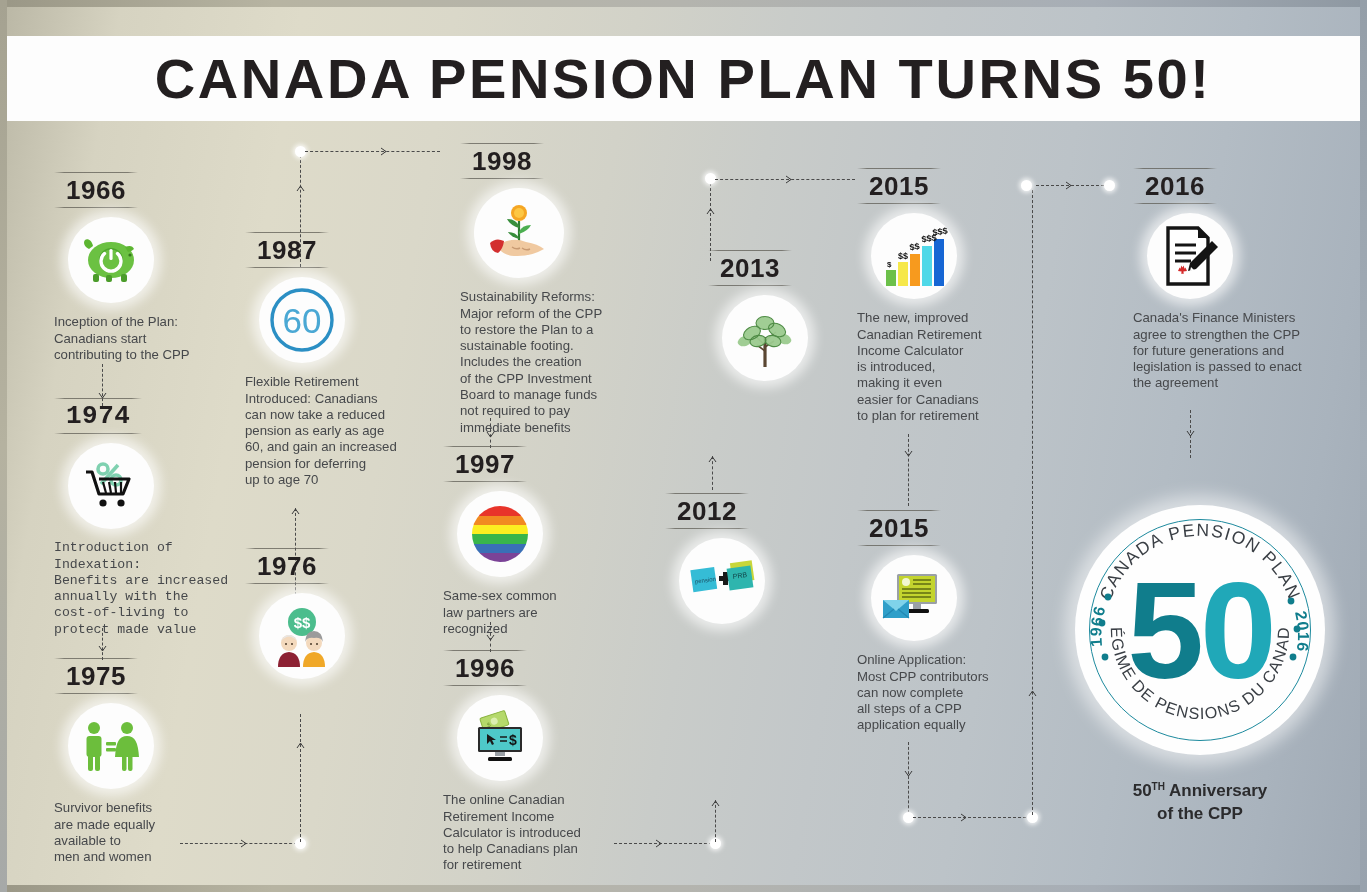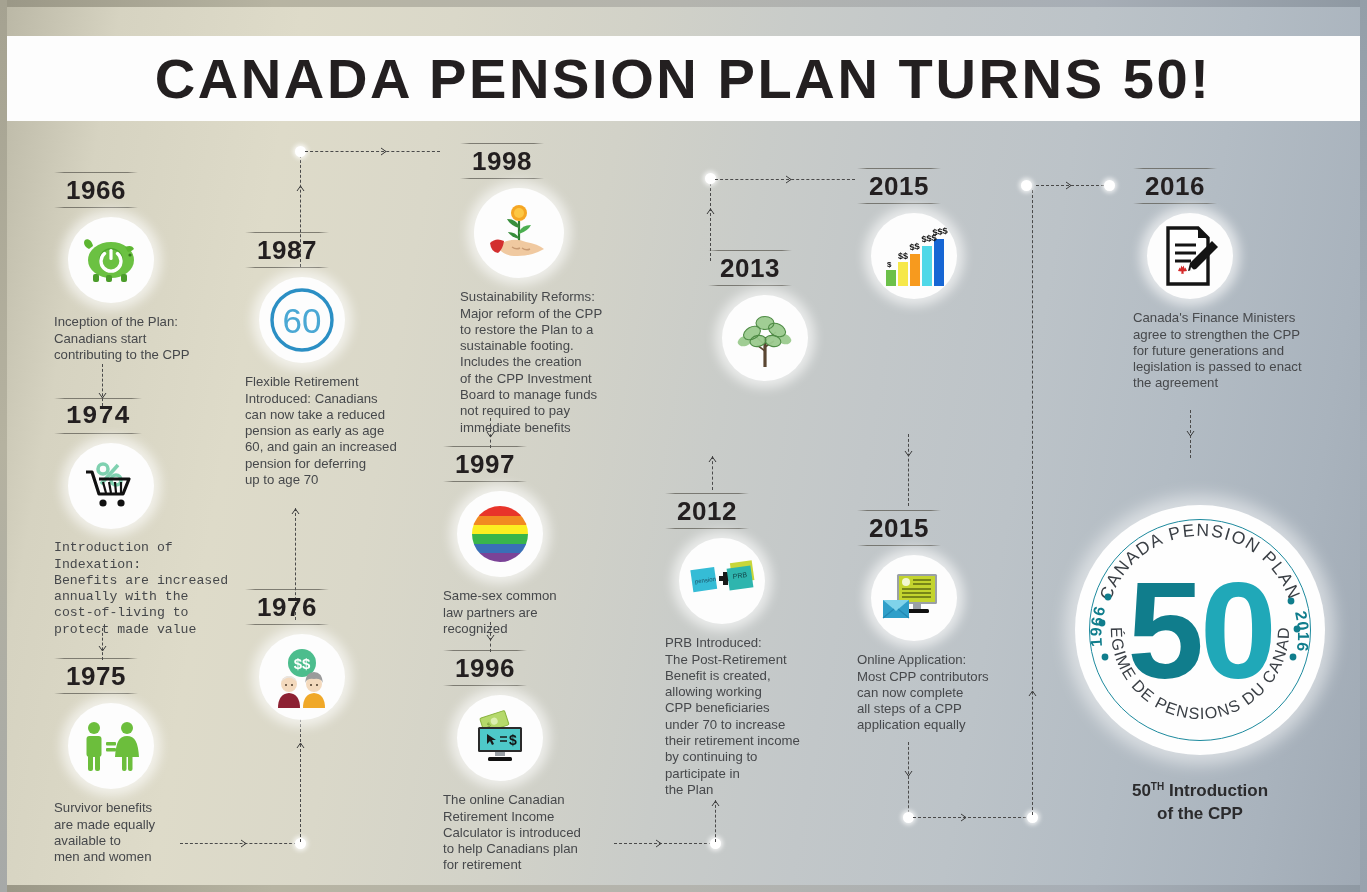--- a/index.html
+++ b/index.html
@@ -362,21 +362,21 @@
     </div>
     <div class="blurb">Flexible Retirement
 Introduced: Canadians
 can now take a reduced
 pension as early as age
 60, and gain an increased
 pension for deferring
 up to age 70</div>
   </div>
 
-  <div class="event" style="left:245px; top:548px; width:210px;margin-top:41px;">
+  <div class="event" style="left:245px; top:548px; width:210px;">
     <div class="year-wrap">
       <span class="year">1976</span>
     </div>
     <div class="icon-circle">
       <svg width="62" height="62" viewBox="0 0 62 62">
         <circle cx="31" cy="17" r="14" fill="#4cbd8d"></circle>
         <text x="31" y="23" text-anchor="middle" font-family="Liberation Sans, sans-serif" font-size="15" font-weight="bold" fill="#fff">$$</text>
         <g>
           <circle cx="18" cy="38" r="8" fill="#f3d9bd"></circle>
           <path d="M10 36 q8 -9 16 0 q-3 -6 -8 -6 q-5 0 -8 6z" fill="#e7e7e7"></path>
@@ -509,30 +509,20 @@
           <text x="7" y="26" font-family="Liberation Sans, sans-serif" font-size="6" fill="#1b4f63">pension</text>
         </g>
         <path d="M31 20 h4 v-4 h5 v4 h4 v5 h-4 v4 h-5 v-4 h-4 z" fill="#1a1a1a"></path>
         <g transform="rotate(-8 52 22)">
           <rect x="44" y="6" width="22" height="20" fill="#c8d63a"></rect>
           <rect x="40" y="11" width="24" height="22" fill="#2eb5ae"></rect>
           <text x="45" y="22" font-family="Liberation Sans, sans-serif" font-size="7" fill="#12464a">PRB</text>
         </g>
       </svg>
     </div>
-    <div class="blurb">PRB Introduced:
-The Post-Retirement
-Benefit is created,
-allowing working
-CPP beneficiaries
-under 70 to increase
-their retirement income
-by continuing to
-participate in
-the Plan</div>
   </div>
 
   <div class="event" style="left:857px; top:168px; width:185px;">
     <div class="year-wrap">
       <span class="year">2015</span>
     </div>
     <div class="icon-circle">
       <svg width="68" height="68" viewBox="0 0 68 68">
         <rect x="6" y="48" width="10" height="16" fill="#6cc04a"></rect>
         <rect x="18" y="40" width="10" height="24" fill="#f6e84a"></rect>
@@ -541,20 +531,27 @@
         <rect x="54" y="17" width="10" height="47" fill="#1666d4"></rect>
         <g font-family="Liberation Sans, sans-serif" font-weight="bold" fill="#111">
           <text x="7" y="45" font-size="8">$</text>
           <text x="18" y="37" font-size="9">$$</text>
           <text x="30" y="28" font-size="9" transform="rotate(-8 34 28)">$$</text>
           <text x="42" y="20" font-size="9" transform="rotate(-8 46 20)">$$$</text>
           <text x="53" y="13" font-size="9" transform="rotate(-8 58 13)">$$$</text>
         </g>
       </svg>
     </div>
+    <div class="blurb">The new, improved
+Canadian Retirement
+Income Calculator
+is introduced,
+making it even
+easier for Canadians
+to plan for retirement</div>
   </div>
 
   <div class="event" style="left:857px; top:510px; width:175px;">
     <div class="year-wrap">
       <span class="year">2015</span>
     </div>
     <div class="icon-circle">
       <svg width="66" height="56" viewBox="0 0 66 56">
         <rect x="16" y="4" width="40" height="30" rx="1.5" fill="#9aa0a6"></rect>
         <rect x="18" y="6" width="36" height="26" fill="#c3d42e"></rect>
@@ -637,18 +634,18 @@
         <circle cx="218" cy="152" r="3.4"></circle>
       </g>
     </svg>
     <div class="seal-num">
       <span class="d1">5</span><span class="d2">0</span>
     </div>
   </div>
 
   <div class="seal-caption" style="left:1070px; top:775px;">
     <div>
-      <span>50</span><sup>TH</sup><span> Introduction</span>
+      <span>50</span><sup>TH</sup><span> Anniversary</span>
     </div>
     <div>of the CPP</div>
   </div>
 
 </div>
 
 </body></html>

